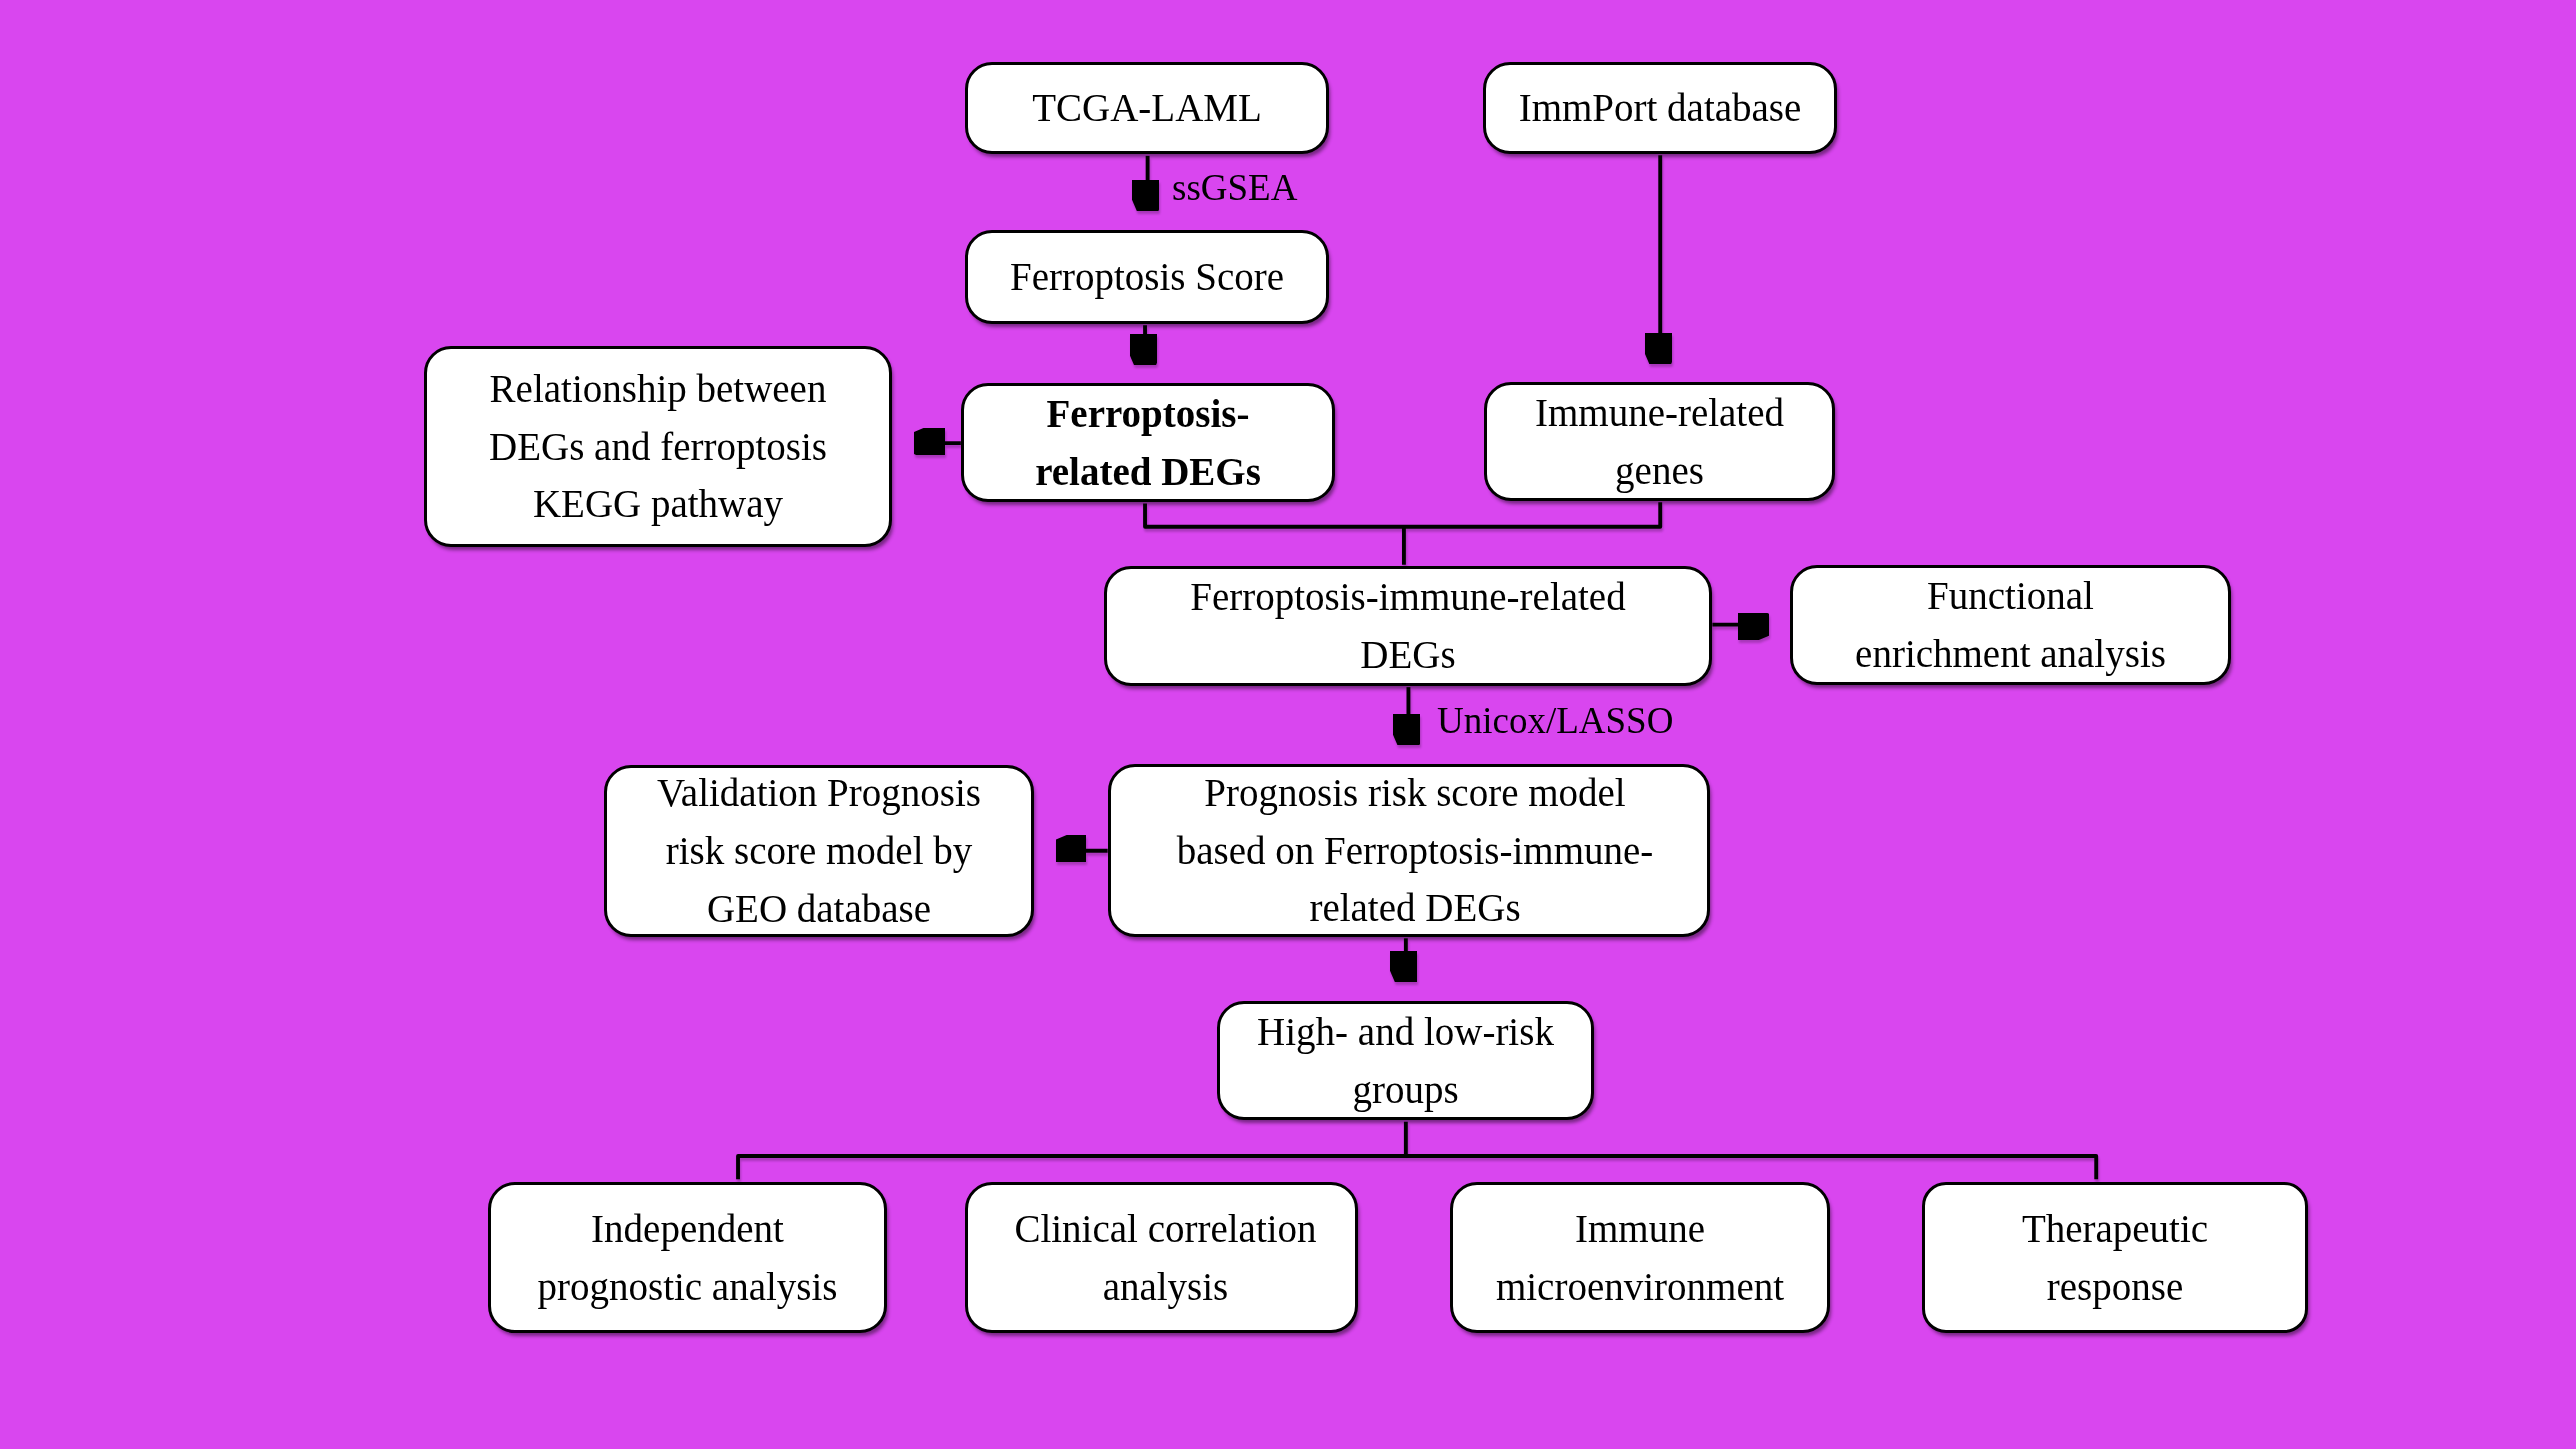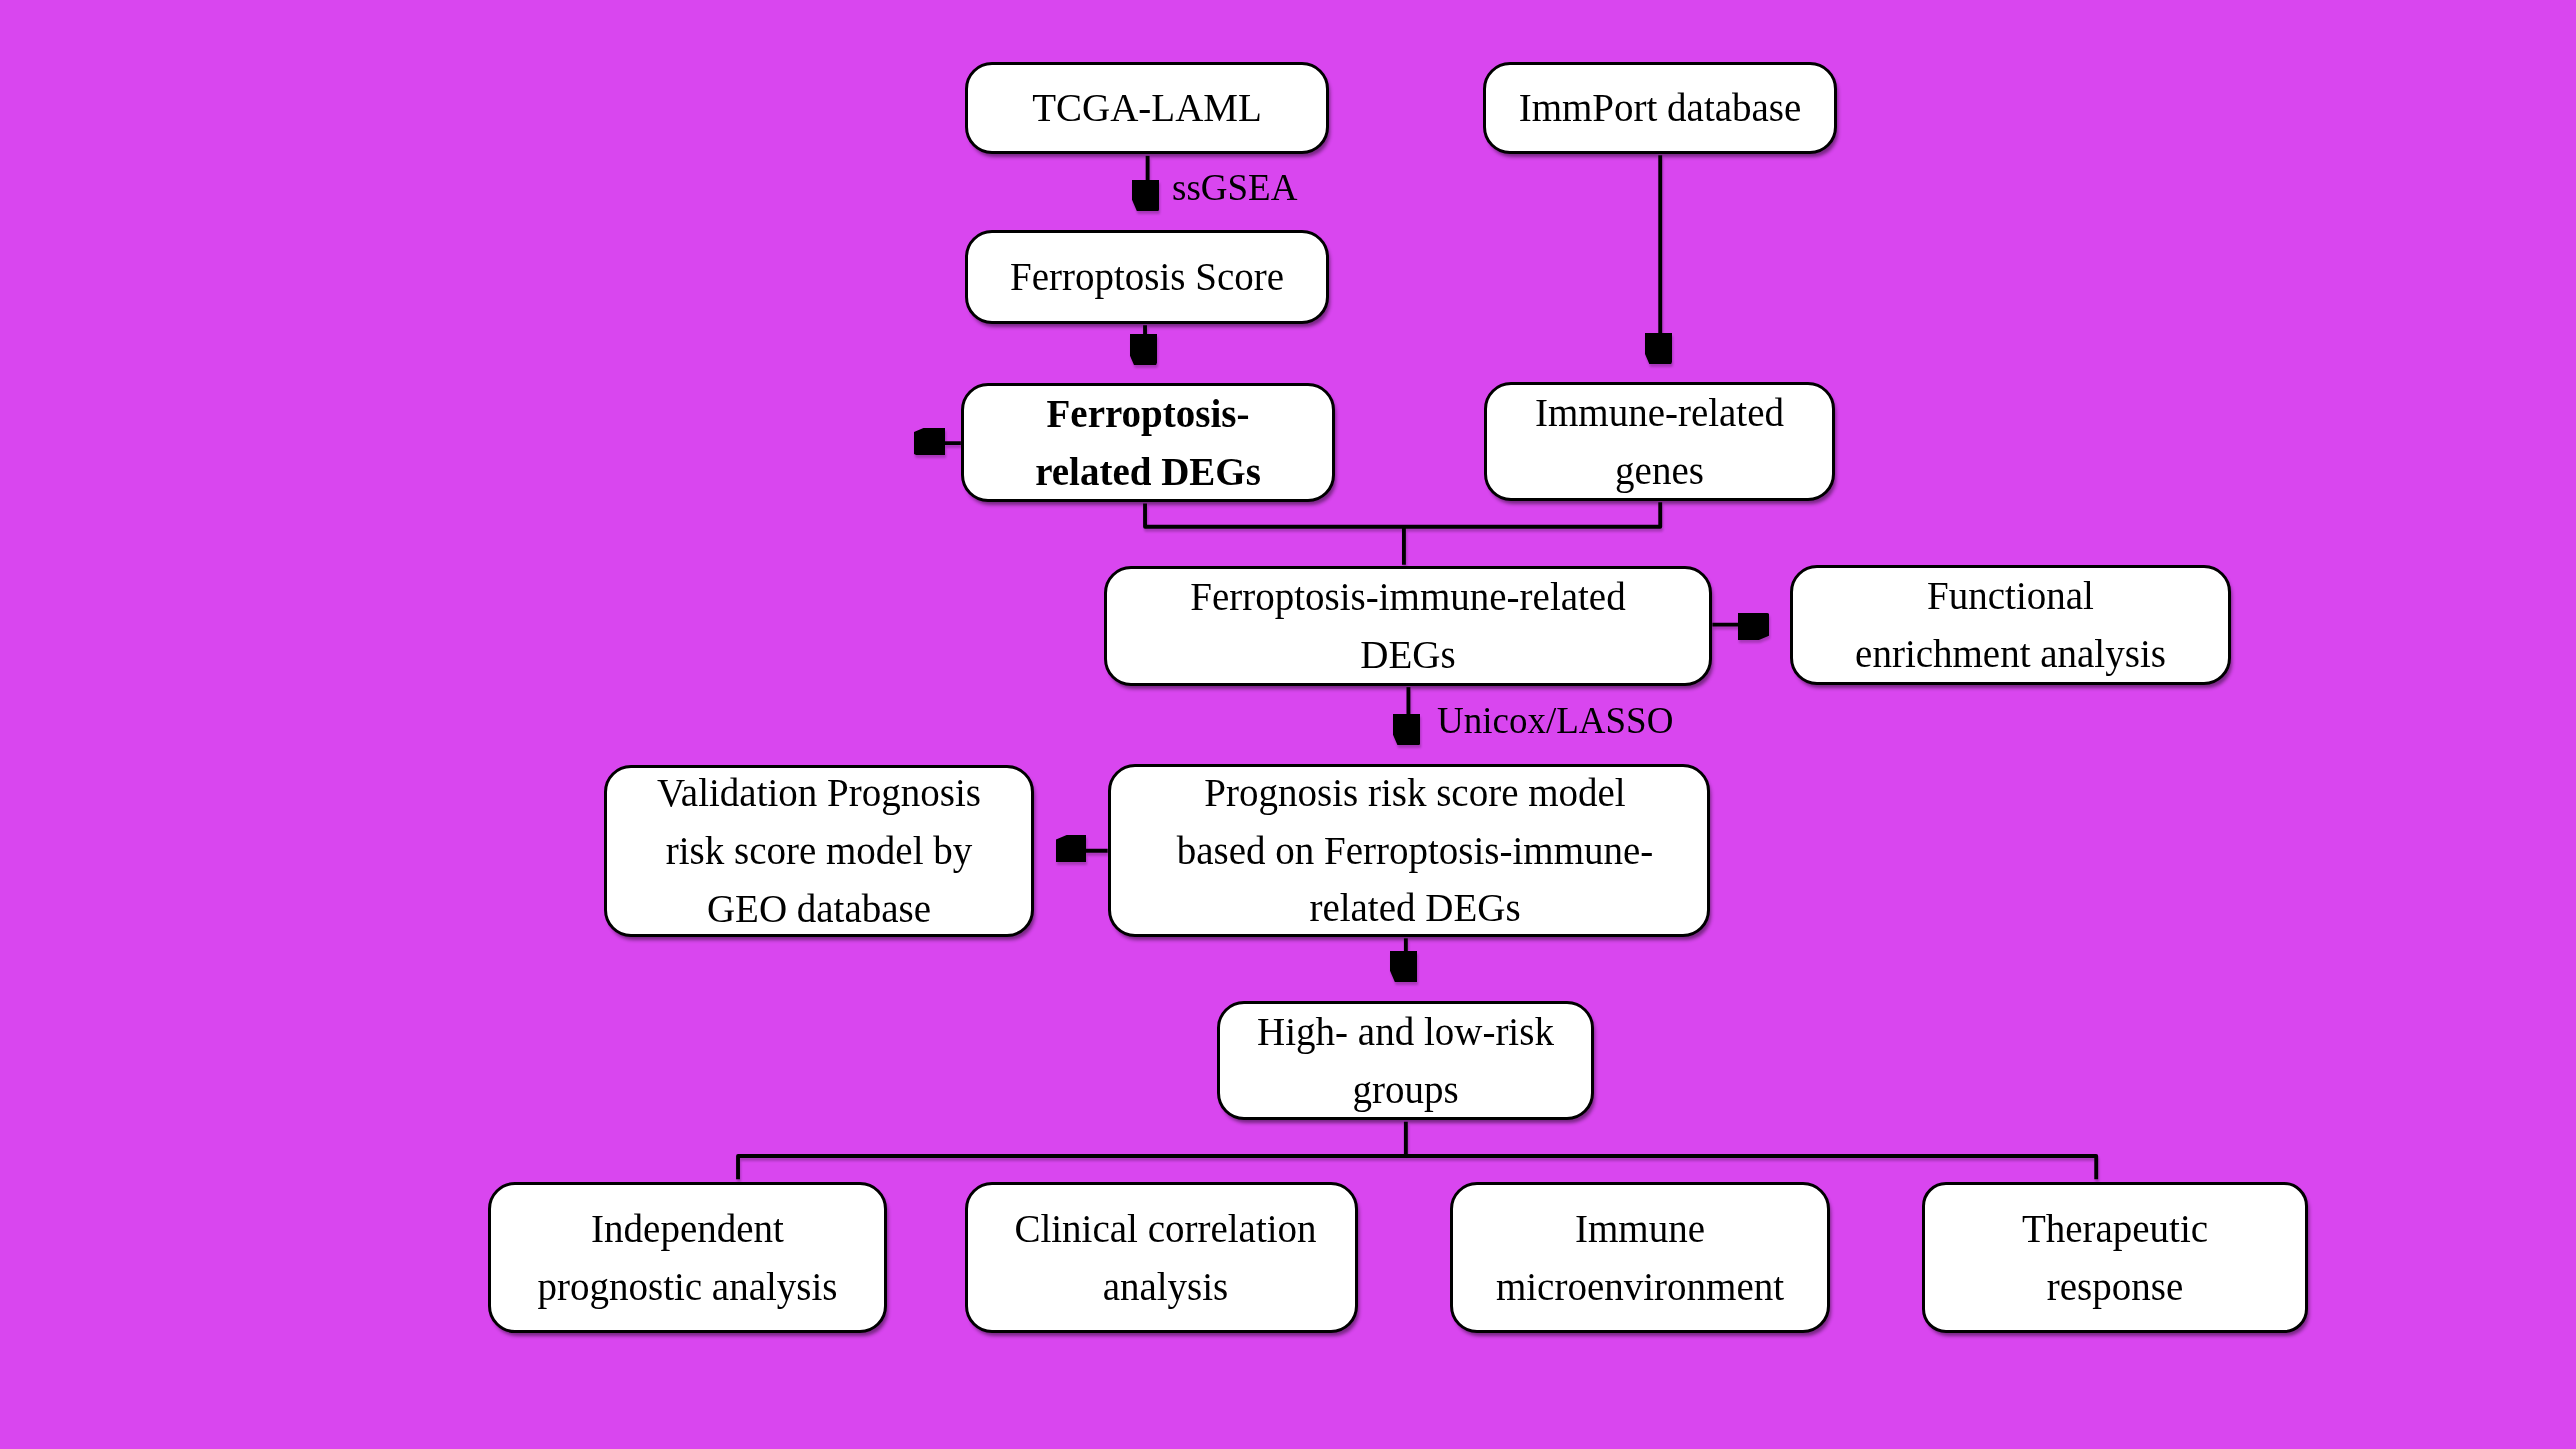--- a/index.html
+++ b/index.html
@@ -110,20 +110,25 @@
   </div>
 
   <div class="node n-immport">
     <span>ImmPort database</span>
   </div>
 
   <div class="node n-score">
     <span>Ferroptosis Score</span>
   </div>
 
+  <div class="node n-relationship">
+    <span>Relationship between
+DEGs and ferroptosis
+KEGG pathway</span>
+  </div>
 
   <div class="node n-fdegs">
     <span>Ferroptosis-
 related DEGs</span>
   </div>
 
   <div class="node n-igenes">
     <span>Immune-related
 genes</span>
   </div>

